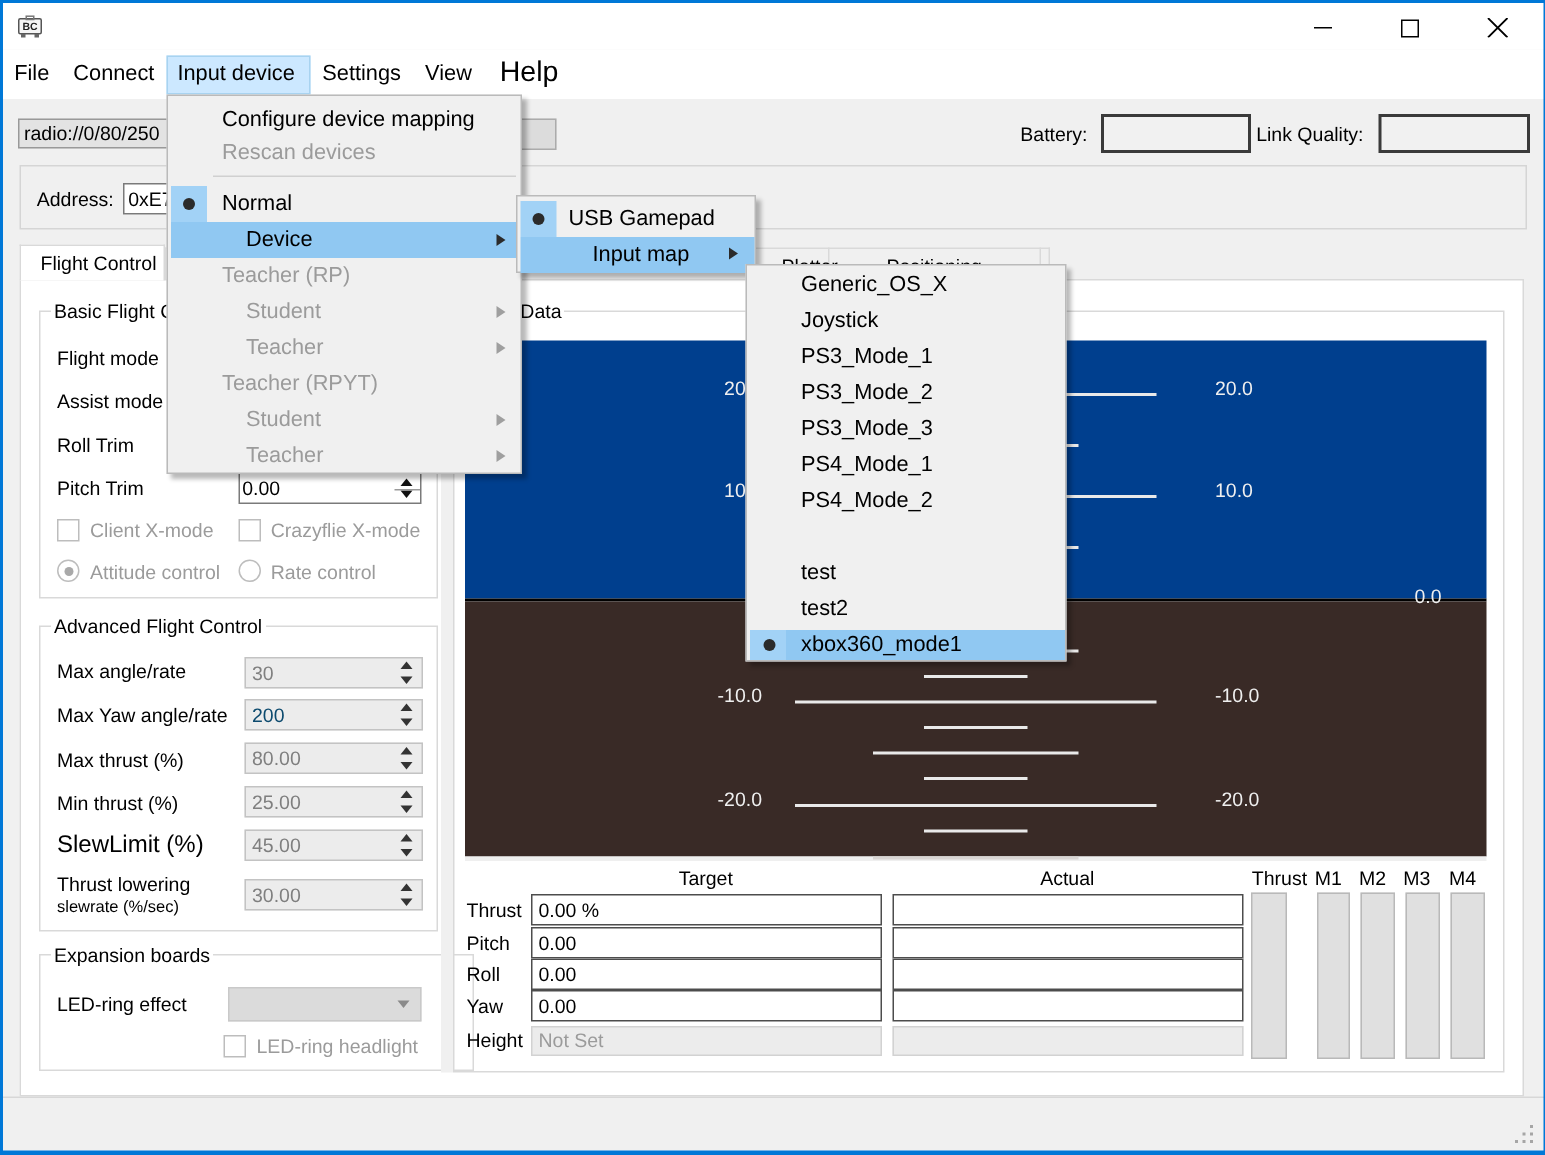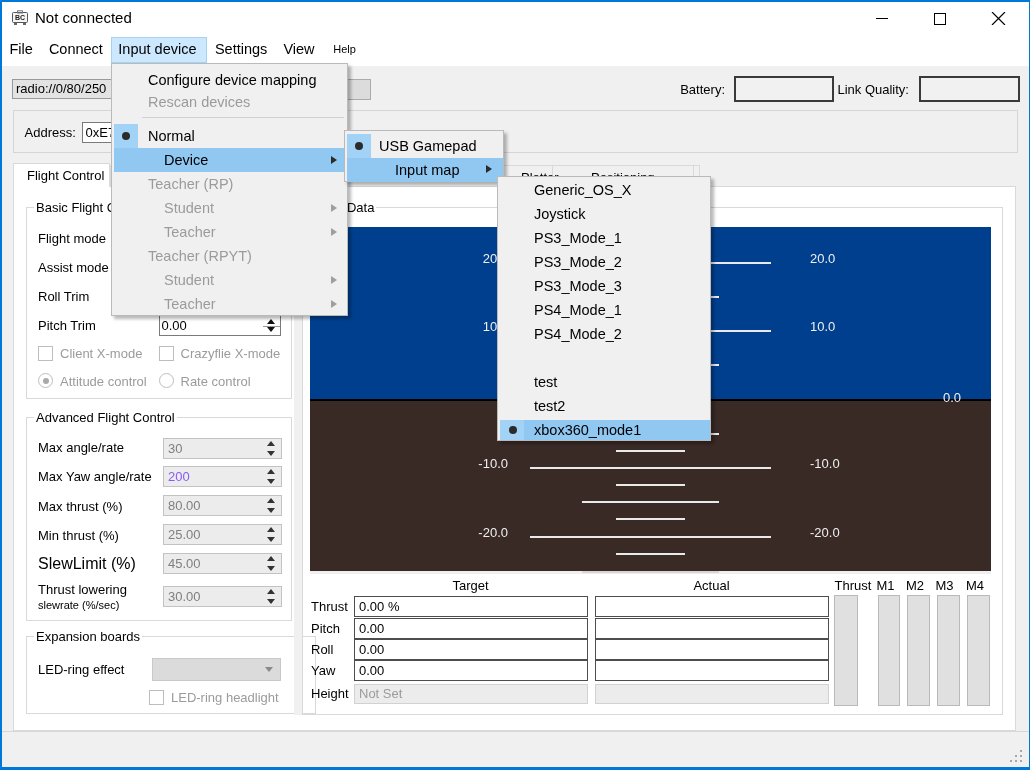--- a/index.html
+++ b/index.html
@@ -19,33 +19,32 @@
 <div id="win">
 <div style="position:absolute;left:0;top:0;width:1030px;height:33px;background:#fff"></div>
 <div style="position:absolute;left:0;top:33px;width:1030px;height:33px;background:#fff"></div>
 <svg class="ab" style="left:11px;top:10px" width="18" height="17" viewBox="0 0 18 17">
 <rect x="1.5" y="2.5" width="15" height="10" rx="1" fill="#f5f5f5" stroke="#555" stroke-width="1"></rect>
 <rect x="6.5" y="0.8" width="5" height="2.2" fill="none" stroke="#777" stroke-width="1"></rect>
 <text x="9" y="10" font-size="7" font-weight="bold" text-anchor="middle" fill="#222" font-family="Liberation Sans">BC</text>
 <rect x="3" y="12.5" width="3" height="2.5" fill="#666"></rect>
 <rect x="12" y="12.5" width="3" height="2.5" fill="#666"></rect>
 </svg>
-<div class="lbl vc" style="left:35px;top:2px;width:200px;height:30px;font-size:15px">Not connected</div>
 <div class="ab" style="left:876px;top:18px;width:12px;height:1.4px;background:#000"></div>
 <div class="ab" style="left:933.5px;top:13px;width:12.5px;height:11.5px;border:1.4px solid #000"></div>
 <svg class="ab" style="left:991px;top:12px" width="15" height="13" viewBox="0 0 15 13">
 <path d="M1 0 L14 13 M14 0 L1 13" stroke="#000" stroke-width="1.2" fill="none"></path>
     </svg>
 <div class="ab" style="left:111px;top:36.5px;width:96px;height:26.5px;background:#cce8ff;border:1px solid #a8d3f0"></div>
 <div class="lbl vc" style="left:9.5px;top:36px;width:26.4px;height:26px;font-size:14.5px">File</div>
 <div class="lbl vc" style="left:48.9px;top:36px;width:59.1px;height:26px;font-size:14.5px">Connect</div>
 <div class="lbl vc" style="left:118.3px;top:36px;width:83.5px;height:26px;font-size:14.5px">Input device</div>
 <div class="lbl vc" style="left:214.9px;top:36px;width:59.1px;height:26px;font-size:14.5px">Settings</div>
 <div class="lbl vc" style="left:283.4px;top:36px;width:38.7px;height:26px;font-size:14.5px">View</div>
-<div class="lbl vc" style="left:333.2px;top:36px;width:35.8px;height:26px;font-size:11px">Help</div>
+<div class="lbl vc" style="left:333.2px;top:36px;width:35.8px;height:26px;font-size:19px">Help</div>
 <div class="ab" style="left:12px;top:78.5px;width:333px;height:20.5px;background:#e3e3e3;border:1px solid #999"></div>
 <div class="lbl vc" style="left:16px;top:78.5px;width:200px;height:20px;font-size:13px">radio://0/80/250</div>
 <div class="ab" style="left:300px;top:79px;width:71px;height:21px;background:#dcdcdc;border:1px solid #ababab"></div>
 <div class="lbl vc" style="left:645px;top:77px;width:80px;height:25px;font-size:13px;justify-content:flex-end">Battery:</div>
 <div class="ab" style="left:734px;top:76px;width:100px;height:25.5px;background:#f1f1f1;border:2px solid #3a3a3a"></div>
 <div class="lbl vc" style="left:806px;top:77px;width:103px;height:25px;font-size:13px;justify-content:flex-end">Link Quality:</div>
 <div class="ab" style="left:919px;top:76px;width:101px;height:25.5px;background:#f1f1f1;border:2px solid #3a3a3a"></div>
 <div class="ab" style="left:12.5px;top:110px;width:1005px;height:43px;border:1px solid #d5d5d5"></div>
 <div class="lbl vc" style="left:24.5px;top:120px;width:60px;height:24px;font-size:13px">Address:</div>
 <div class="ab" style="left:82px;top:122px;width:166px;height:21px;background:#fff;border:1px solid #7a7a7a"></div>
@@ -85,21 +84,21 @@
 <fieldset style="position:absolute;left:26px;top:410px;width:266px;height:211px;border:1px solid #d9d9d9;margin:0;padding:0">
       <legend style="margin-left:7px;padding:0 2px;font-size:13px">Advanced Flight Control</legend>
     </fieldset>
 <div class="lbl vc" style="left:38px;top:438.7px;width:130px;height:18px;font-size:13px">Max angle/rate</div>
 <div class="ab" style="left:162.5px;top:437.5px;width:119px;height:21px;background:#ececec;border:1px solid #c3c3c3"></div>
 <div class="lbl vc" style="left:168px;top:438.5px;width:70px;height:19px;font-size:13px;color:#7f7f7f">30</div>
 <div class="spinbtn" style="left:267px;top:440.5px;border-width:0 4.5px 5px 4.5px;border-color:transparent transparent #333 transparent"></div>
 <div class="spinbtn" style="left:267px;top:450.5px;border-width:5px 4.5px 0 4.5px;border-color:#333 transparent transparent transparent"></div>
 <div class="lbl vc" style="left:38px;top:467.5px;width:130px;height:18px;font-size:13px">Max Yaw angle/rate</div>
 <div class="ab" style="left:162.5px;top:466.3px;width:119px;height:21px;background:#ececec;border:1px solid #c3c3c3"></div>
-<div class="lbl vc" style="left:168px;top:467.3px;width:70px;height:19px;font-size:13px;color:#8b5cf6">200</div>
+<div class="lbl vc" style="left:168px;top:467.3px;width:70px;height:19px;font-size:13px;color:#0c4a6e">200</div>
 <div class="spinbtn" style="left:267px;top:469.3px;border-width:0 4.5px 5px 4.5px;border-color:transparent transparent #333 transparent"></div>
 <div class="spinbtn" style="left:267px;top:479.3px;border-width:5px 4.5px 0 4.5px;border-color:#333 transparent transparent transparent"></div>
 <div class="lbl vc" style="left:38px;top:497.9px;width:130px;height:18px;font-size:13px">Max thrust (%)</div>
 <div class="ab" style="left:162.5px;top:495.3px;width:119px;height:21px;background:#ececec;border:1px solid #c3c3c3"></div>
 <div class="lbl vc" style="left:168px;top:496.3px;width:70px;height:19px;font-size:13px;color:#7f7f7f">80.00</div>
 <div class="spinbtn" style="left:267px;top:498.3px;border-width:0 4.5px 5px 4.5px;border-color:transparent transparent #333 transparent"></div>
 <div class="spinbtn" style="left:267px;top:508.3px;border-width:5px 4.5px 0 4.5px;border-color:#333 transparent transparent transparent"></div>
 <div class="lbl vc" style="left:38px;top:526.7px;width:130px;height:18px;font-size:13px">Min thrust (%)</div>
 <div class="ab" style="left:162.5px;top:524.1px;width:119px;height:21px;background:#ececec;border:1px solid #c3c3c3"></div>
 <div class="lbl vc" style="left:168px;top:525.1px;width:70px;height:19px;font-size:13px;color:#7f7f7f">25.00</div>

